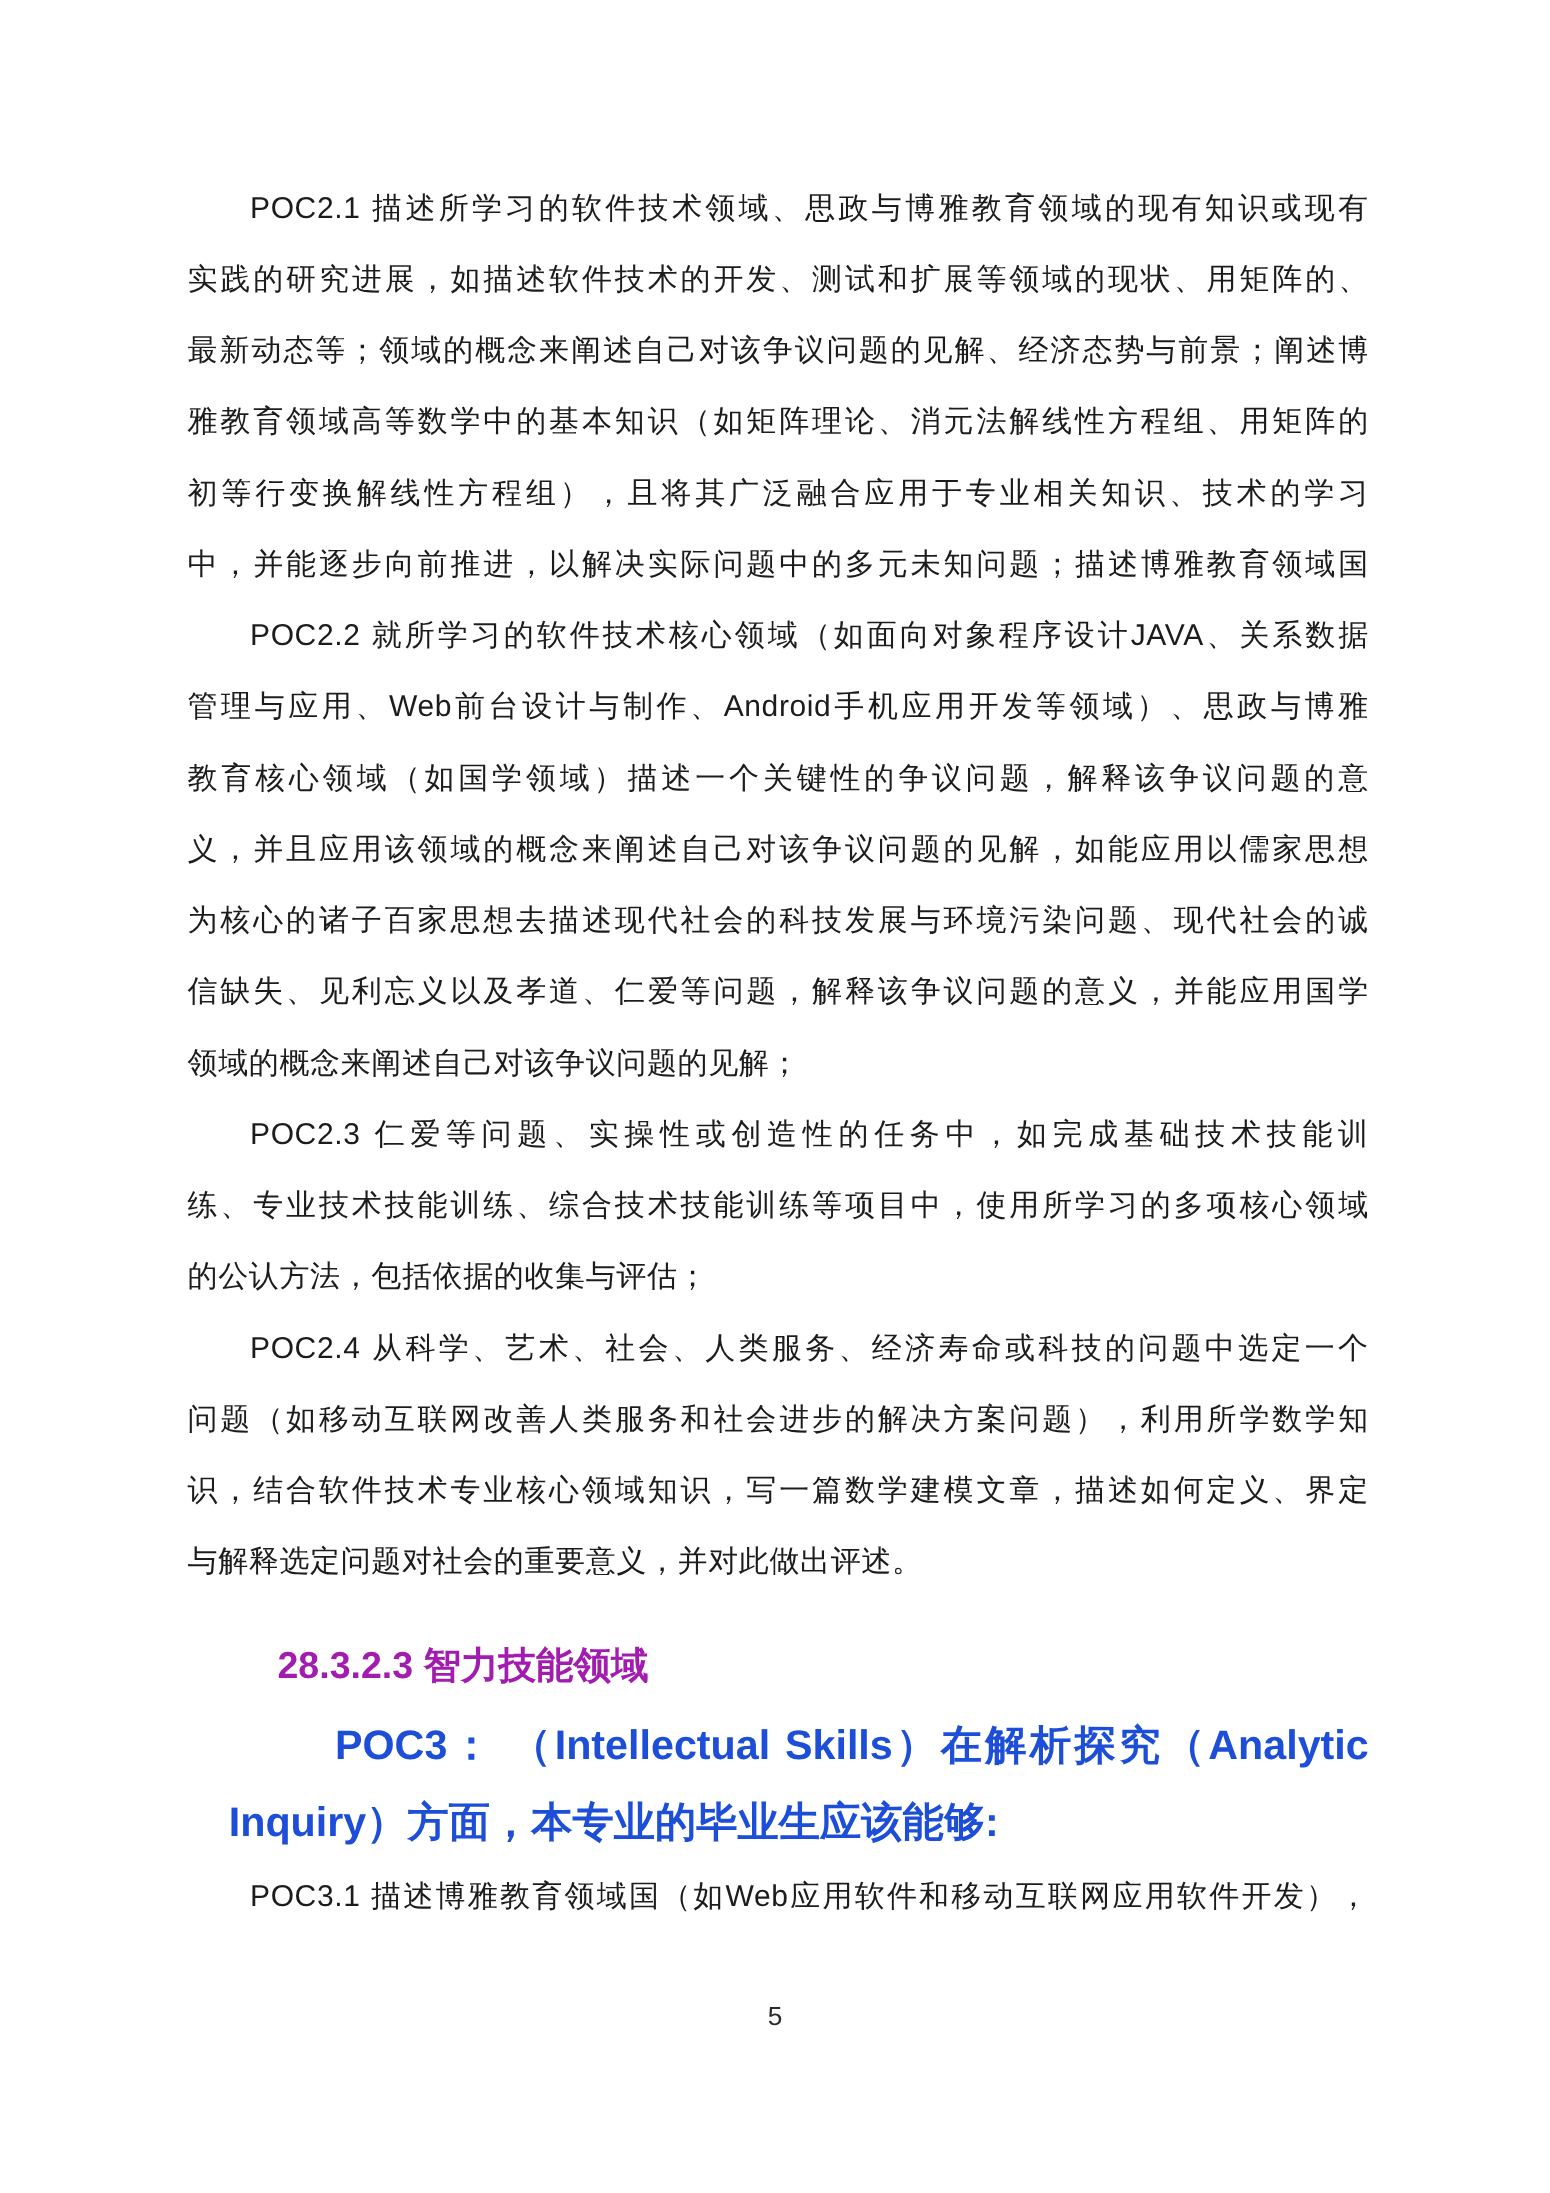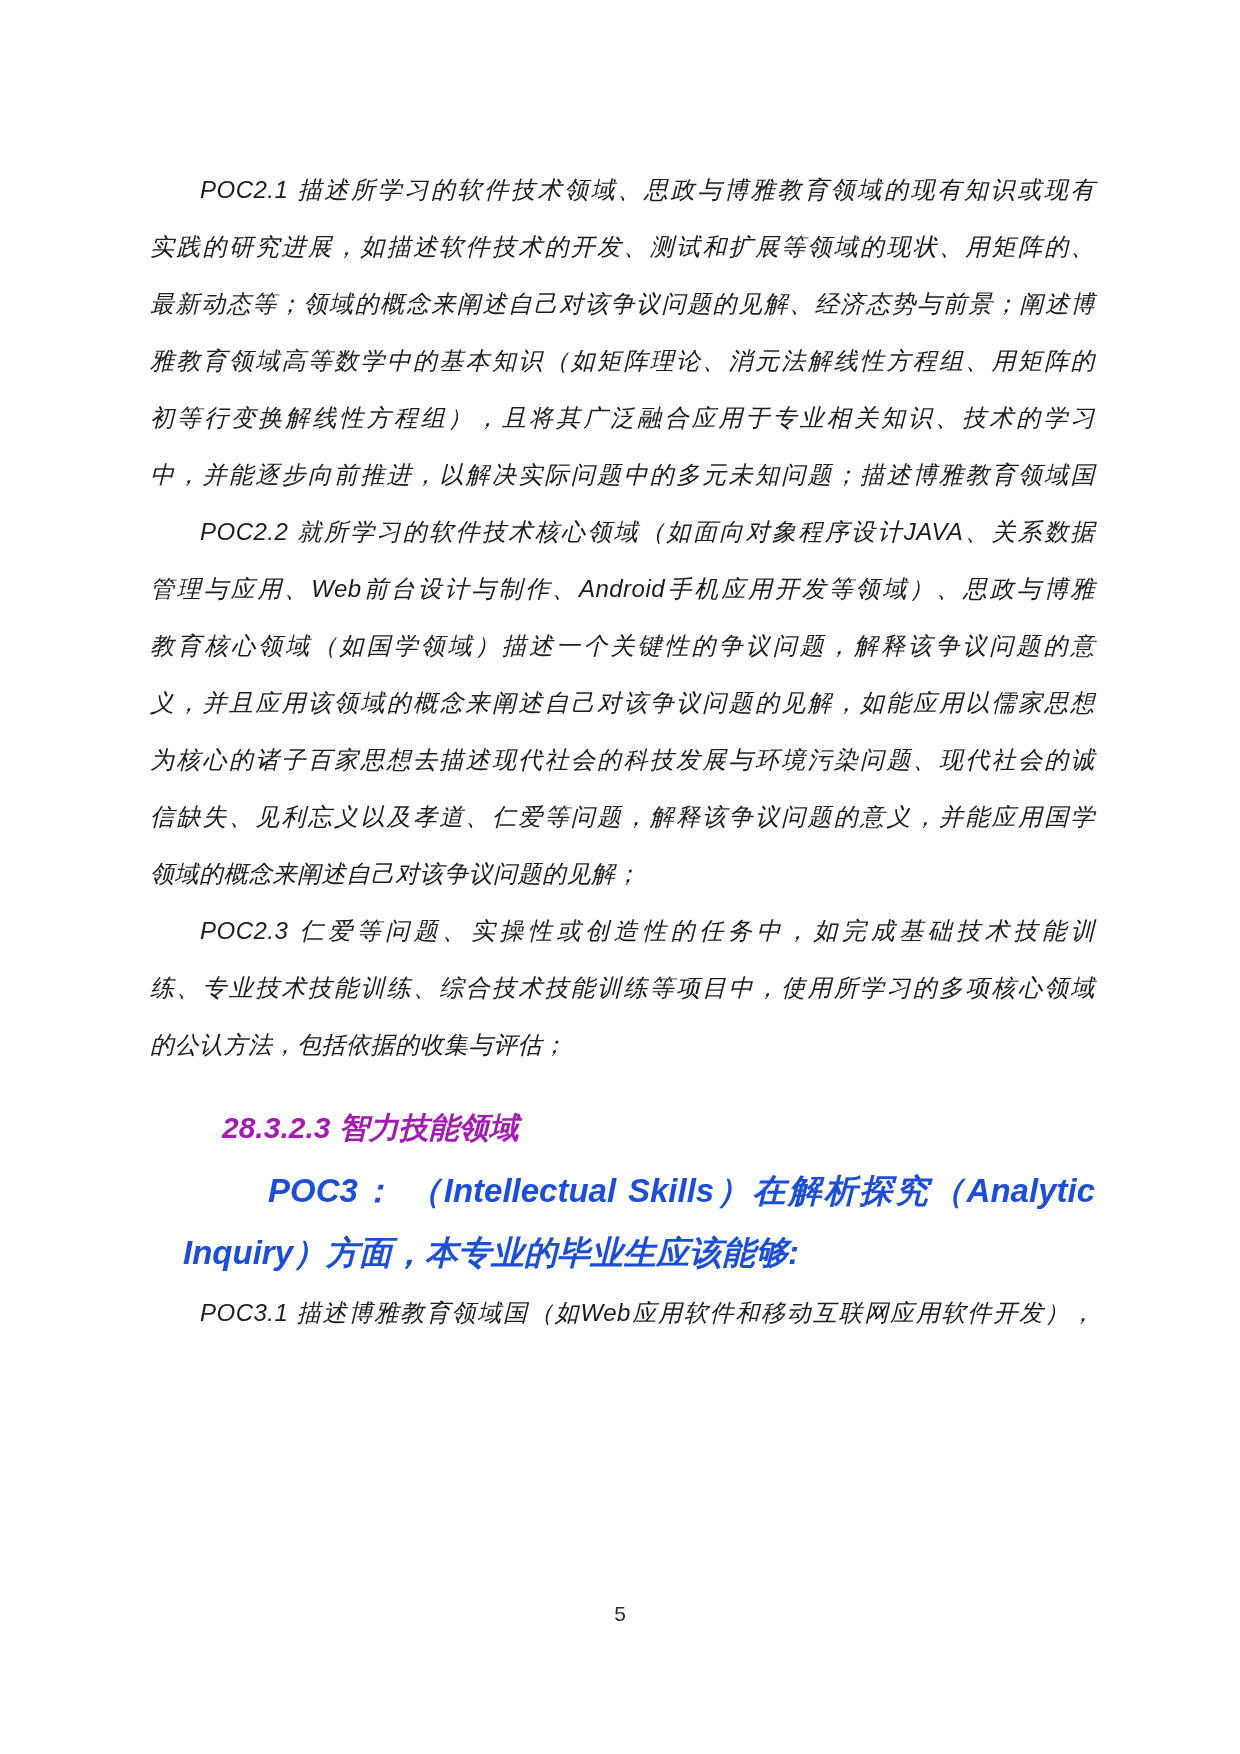--- a/index.html
+++ b/index.html
@@ -11,24 +11,23 @@
     position: relative;
     width: 1240px;
     height: 1754px;
     background: #ffffff;
     overflow: hidden;
     font-family: "Liberation Sans", sans-serif;
   }
   .content {
     position: absolute;
     left: 150px;
-    top: 161px;
+    top: 138px;
     width: 945px;
     color: #1c1c1c;
-    font-style: italic;
   }
   .block { margin: 0; }
   .line {
     font-size: 24px;
     line-height: 57px;
     letter-spacing: 0.5px;
   }
   .line.stretch {
     text-align: justify;
     text-align-last: justify;
@@ -90,20 +89,26 @@
         <div class="line stretch">义，并且应用该领域的概念来阐述自己对该争议问题的见解，如能应用以儒家思想</div>
         <div class="line stretch">为核心的诸子百家思想去描述现代社会的科技发展与环境污染问题、现代社会的诚</div>
         <div class="line stretch">信缺失、见利忘义以及孝道、仁爱等问题，解释该争议问题的意义，并能应用国学</div>
         <div class="line plain">领域的概念来阐述自己对该争议问题的见解；</div>
       </div>
       <div class="block body">
         <div class="line first stretch">POC2.3 仁爱等问题、实操性或创造性的任务中，如完成基础技术技能训</div>
         <div class="line stretch">练、专业技术技能训练、综合技术技能训练等项目中，使用所学习的多项核心领域</div>
         <div class="line plain">的公认方法，包括依据的收集与评估；</div>
       </div>
+      <div class="block body">
+        <div class="line first stretch">POC2.4 从科学、艺术、社会、人类服务、经济寿命或科技的问题中选定一个</div>
+        <div class="line stretch">问题（如移动互联网改善人类服务和社会进步的解决方案问题），利用所学数学知</div>
+        <div class="line stretch">识，结合软件技术专业核心领域知识，写一篇数学建模文章，描述如何定义、界定</div>
+        <div class="line plain">与解释选定问题对社会的重要意义，并对此做出评述。</div>
+      </div>
       <div class="block heading-sub">
         <div class="line first plain">28.3.2.3 智力技能领域</div>
       </div>
       <div class="block heading-poc">
         <div class="line first stretch">POC3： （Intellectual Skills）在解析探究（Analytic</div>
         <div class="line plain">Inquiry）方面，本专业的毕业生应该能够:</div>
       </div>
       <div class="block body">
         <div class="line first stretch">POC3.1 描述博雅教育领域国（如Web应用软件和移动互联网应用软件开发），</div>
       </div>

